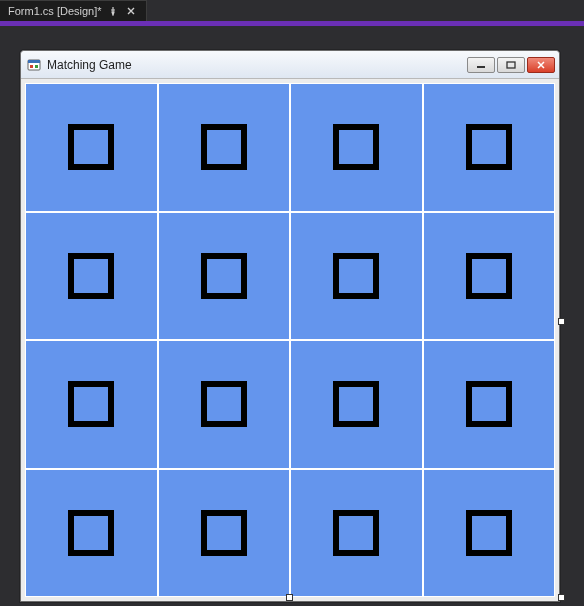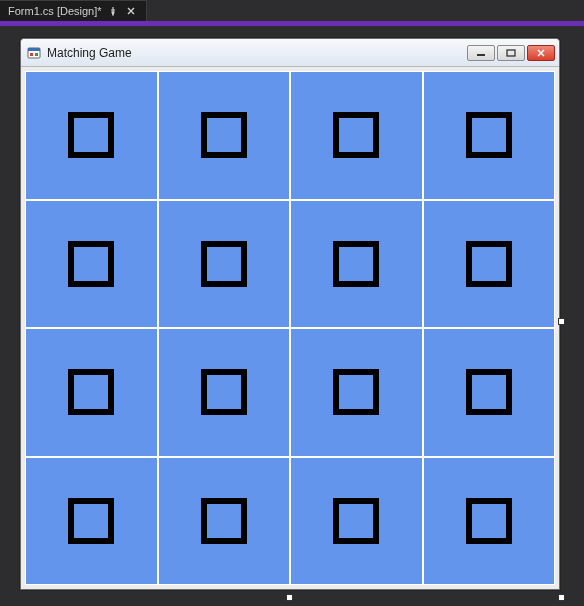--- a/index.html
+++ b/index.html
@@ -57,21 +57,21 @@
   .handle {
     position:absolute;
     width:7px; height:7px;
     background:#fff;
     border:1px solid #333;
   }
 
   
   .winform {
     position: absolute;
-    left: 20px; top: 12px;
+    left: 20px; top: 24px;
     width: 540px; height: 552px;
     background: #ececec;
     border: 1px solid #6b6b6b;
     border-radius: 4px 4px 0 0;
     box-shadow: 0 0 0 1px rgba(0,0,0,0.2);
     display:flex;
     flex-direction:column;
   }
 
   .titlebar {

